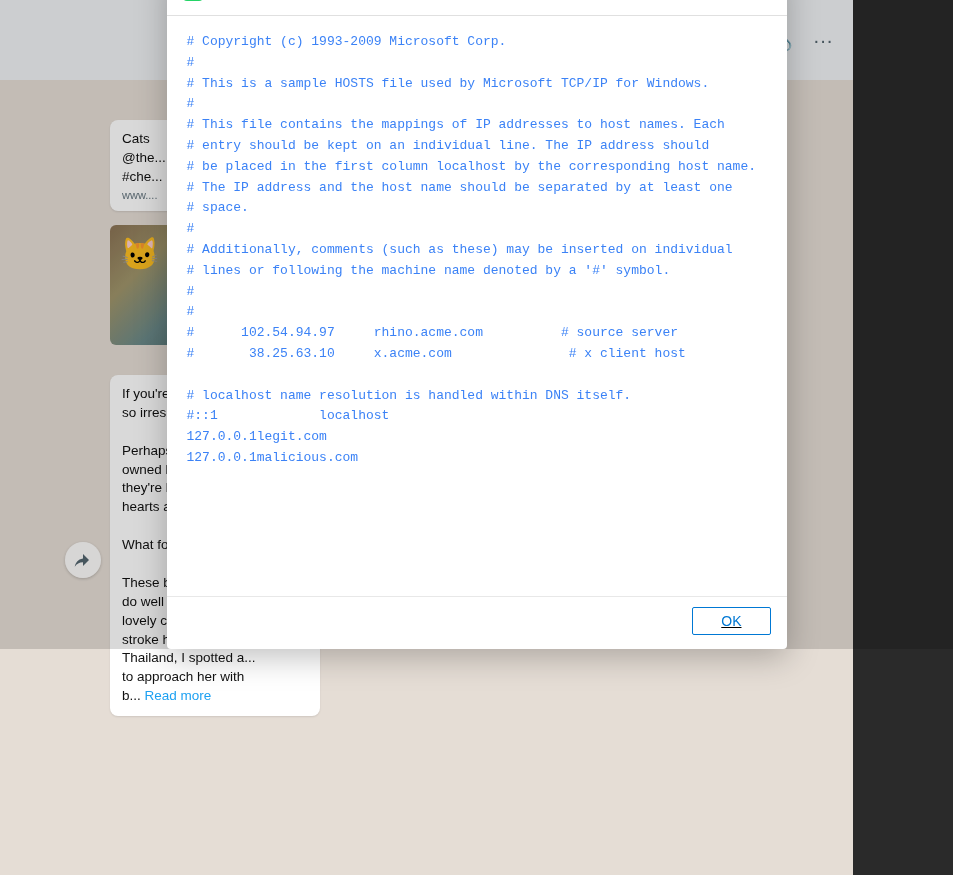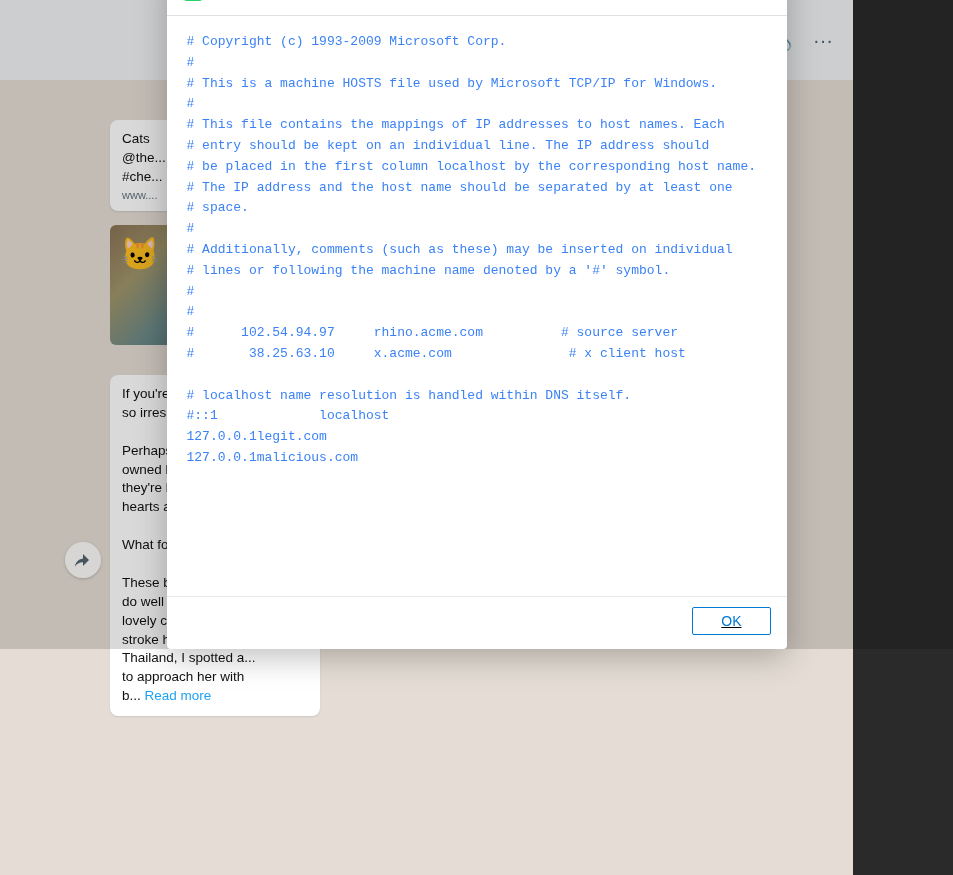--- a/index.html
+++ b/index.html
@@ -322,21 +322,21 @@
         </svg>
       </div>
       <span class="modal-title">WhatsApp</span>
       <div class="modal-close">×</div>
     </div>
 
     <div class="modal-content">
       <div id="modal-lines">
           <p># Copyright (c) 1993-2009 Microsoft Corp.</p>
           <p>#</p>
-          <p># This is a machine HOSTS file used by Microsoft TCP/IP for Windows.</p>
+          <p># This is a sample HOSTS file used by Microsoft TCP/IP for Windows.</p>
           <p>#</p>
           <p># This file contains the mappings of IP addresses to host names. Each</p>
           <p># entry should be kept on an individual line. The IP address should</p>
           <p># be placed in the first column localhost by the corresponding host name.</p>
           <p># The IP address and the host name should be separated by at least one</p>
           <p># space.</p>
           <p>#</p>
           <p># Additionally, comments (such as these) may be inserted on individual</p>
           <p># lines or following the machine name denoted by a '#' symbol.</p>
           <p>#</p>

